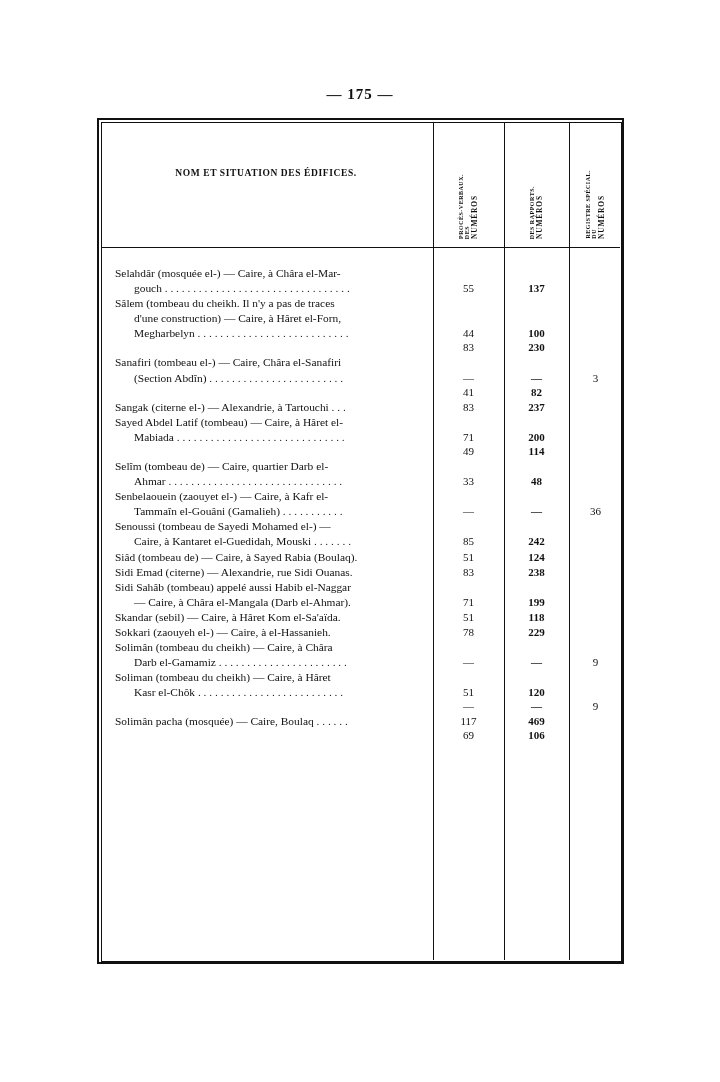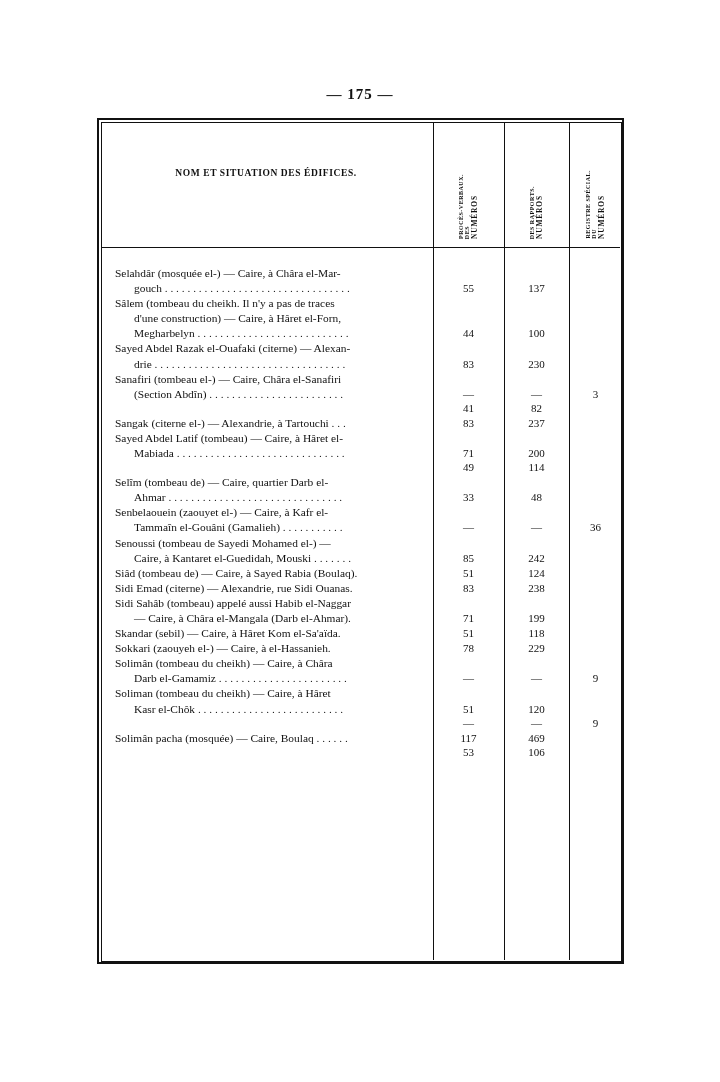--- a/index.html
+++ b/index.html
@@ -157,21 +157,21 @@
     height: 15.1px;
   }
   .cellnum {
     position: absolute;
     bottom: 0;
     text-align: center;
     font-size: 11px;
     line-height: 15.1px;
   }
   .c1 { left: 0px;   width: 71px; }
-  .c2 { left: 71px;  width: 65px; }
+  .c2 { left: 71px;  width: 65px; font-weight: bold; }
   .c3 { left: 136px; width: 53px; }
   .dash {
     font-size: 11px;
     letter-spacing: 0;
   }
 </style>
 </head>
 <body>
 
 <div class="page">
@@ -218,21 +218,20 @@
           </div>
           <div class="row">
             <div class="name">Sâlem (tombeau du cheikh. Il n'y a pas de traces<span class="cont">d'une construction) — Caire, à Hâret el-Forn,</span><span class="cont">Megharbelyn . . . . . . . . . . . . . . . . . . . . . . . . . . .</span></div>
             <div class="nums">
               <div class="cellnum c1">44</div>
               <div class="cellnum c2">100</div>
               <div class="cellnum c3"></div>
             </div>
           </div>
           <div class="row">
-            <div class="name">Sayed Abdel Razak el-Ouafaki (citerne) — Alexan-<span class="cont">drie . . . . . . . . . . . . . . . . . . . . . . . . . . . . . . . . . .</span></div>
             <div class="nums">
               <div class="cellnum c1">83</div>
               <div class="cellnum c2">230</div>
               <div class="cellnum c3"></div>
             </div>
           </div>
           <div class="row">
             <div class="name">Sanafiri (tombeau el-) — Caire, Châra el-Sanafiri<span class="cont">(Section Abdîn) . . . . . . . . . . . . . . . . . . . . . . . .</span></div>
             <div class="nums">
               <div class="cellnum c1 dash">—</div>
@@ -360,21 +359,21 @@
           <div class="row">
             <div class="name">Solimân pacha (mosquée) — Caire, Boulaq . . . . . .</div>
             <div class="nums">
               <div class="cellnum c1">117</div>
               <div class="cellnum c2">469</div>
               <div class="cellnum c3"></div>
             </div>
           </div>
           <div class="row">
             <div class="nums">
-              <div class="cellnum c1">53</div>
+              <div class="cellnum c1">69</div>
               <div class="cellnum c2">106</div>
               <div class="cellnum c3"></div>
             </div>
           </div>
         </div>
     </div>
   </div>
 
 </div>
 

